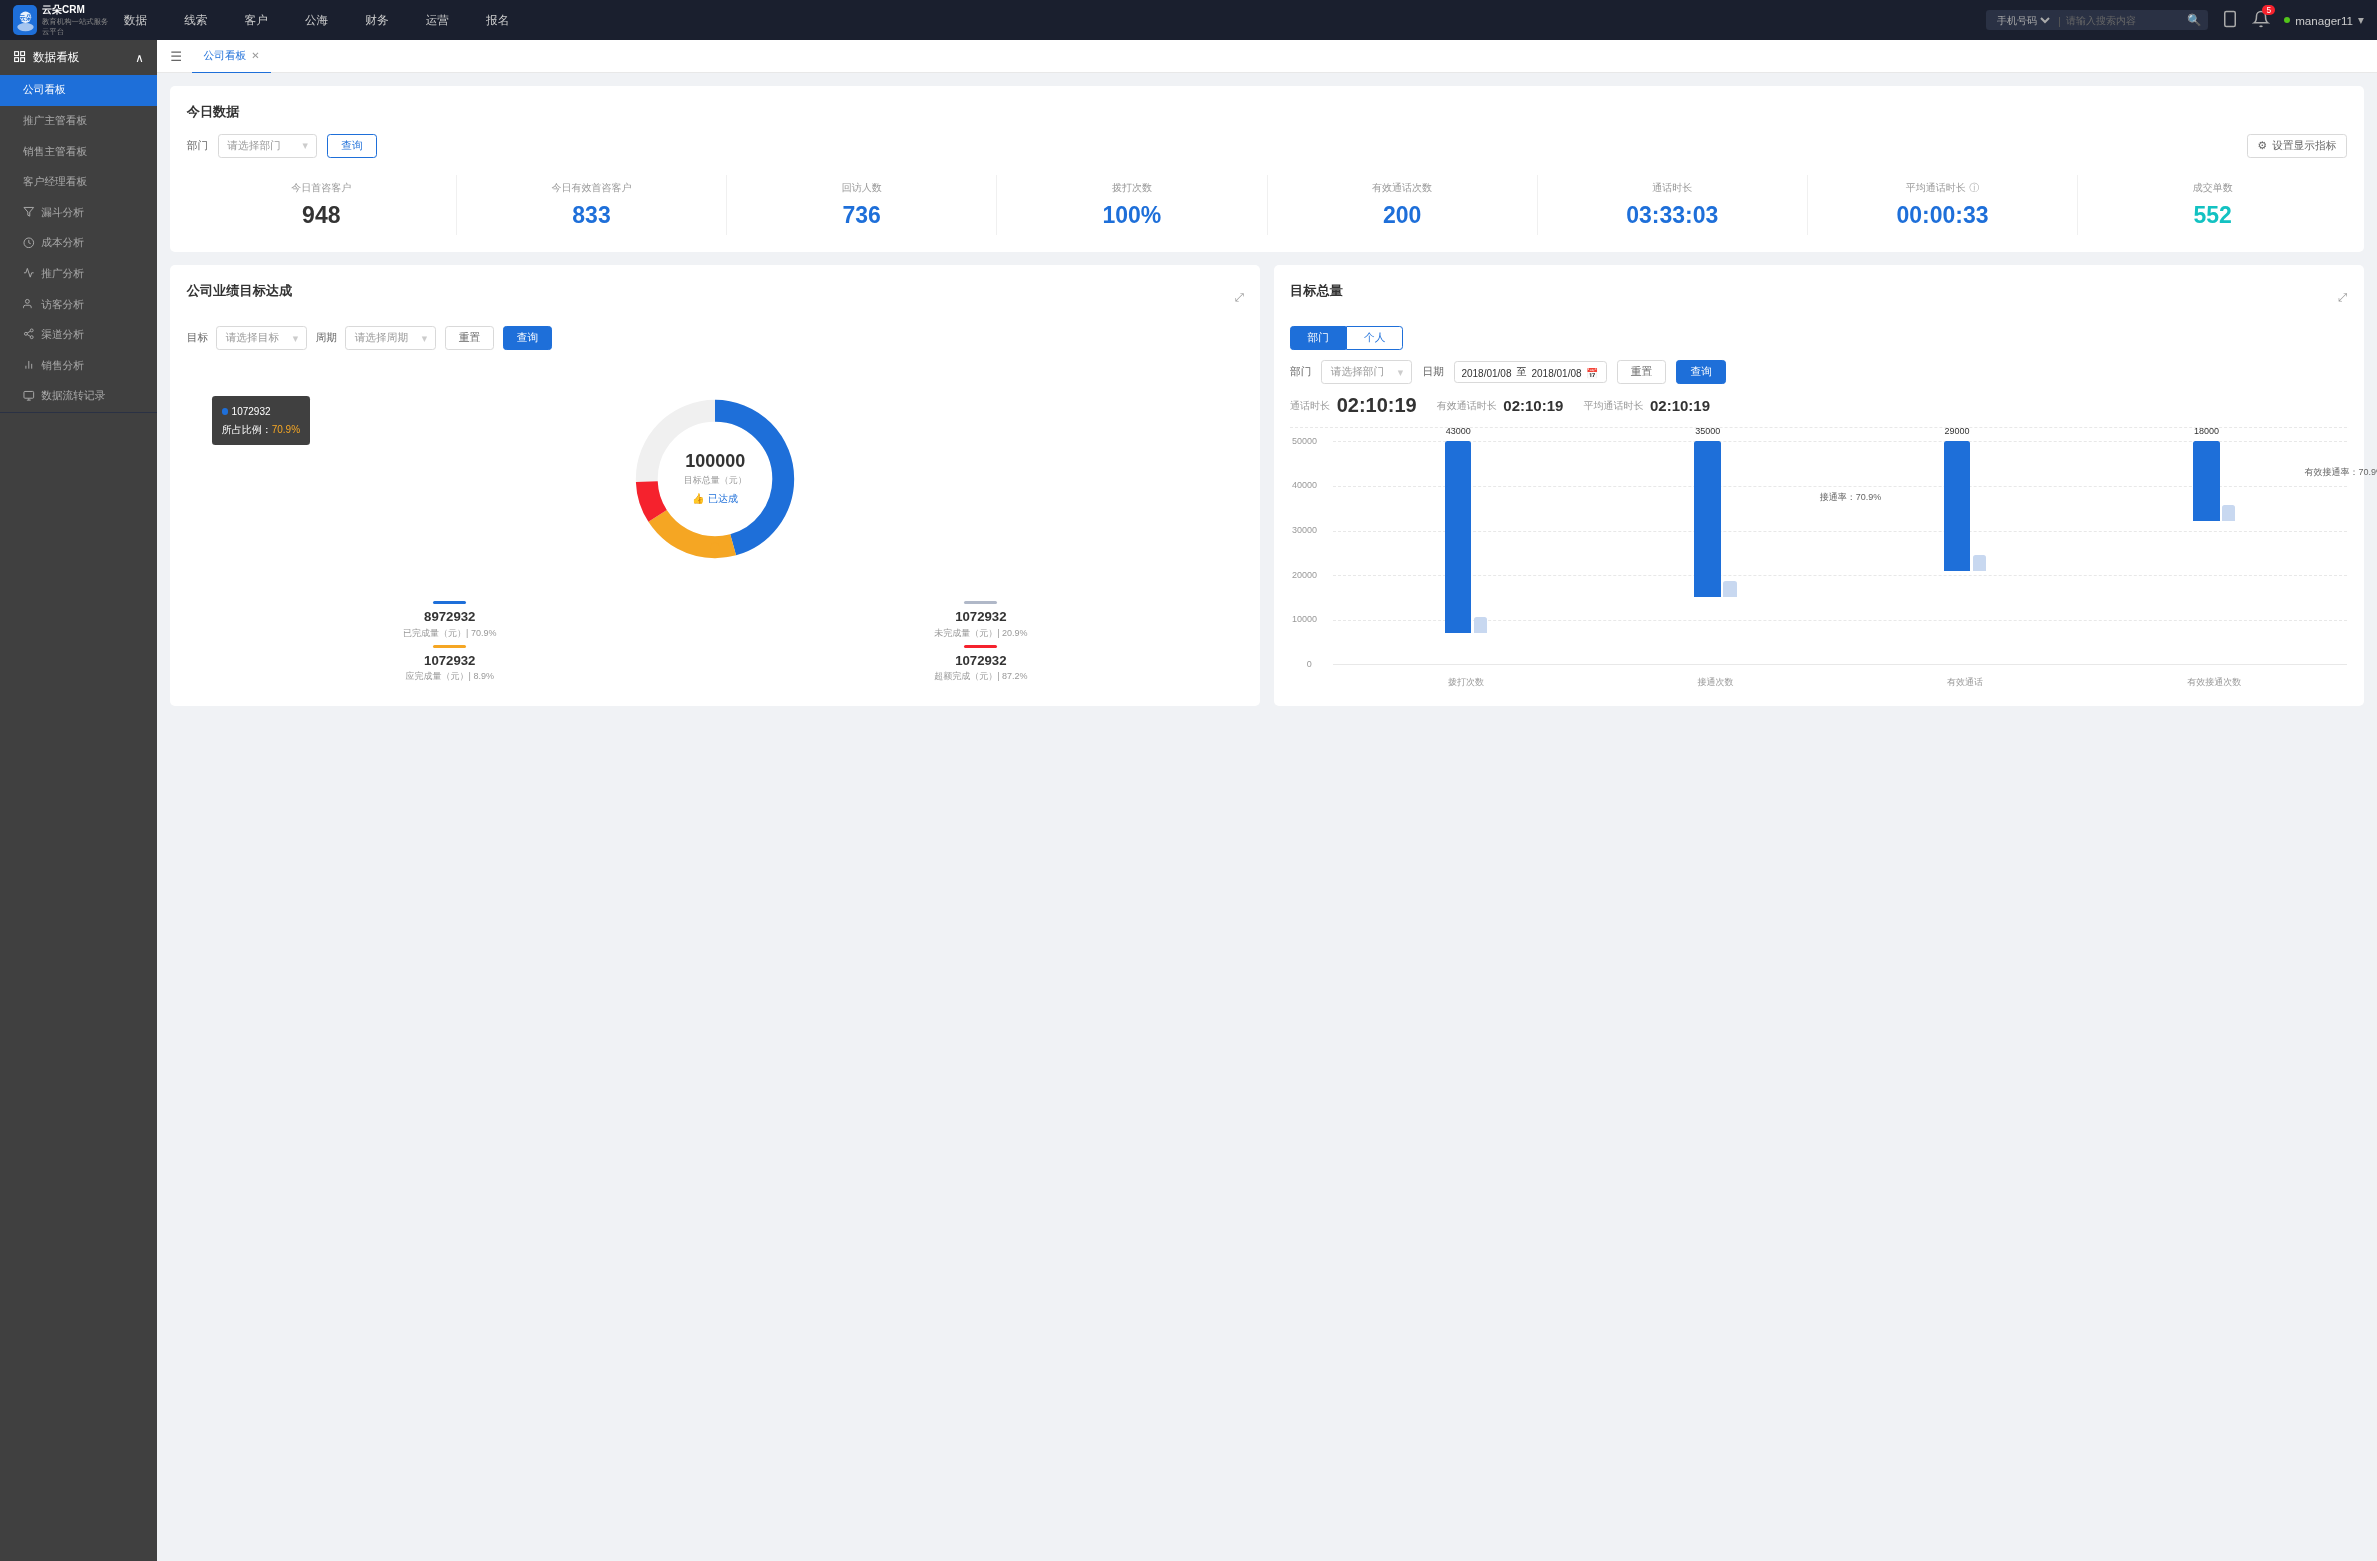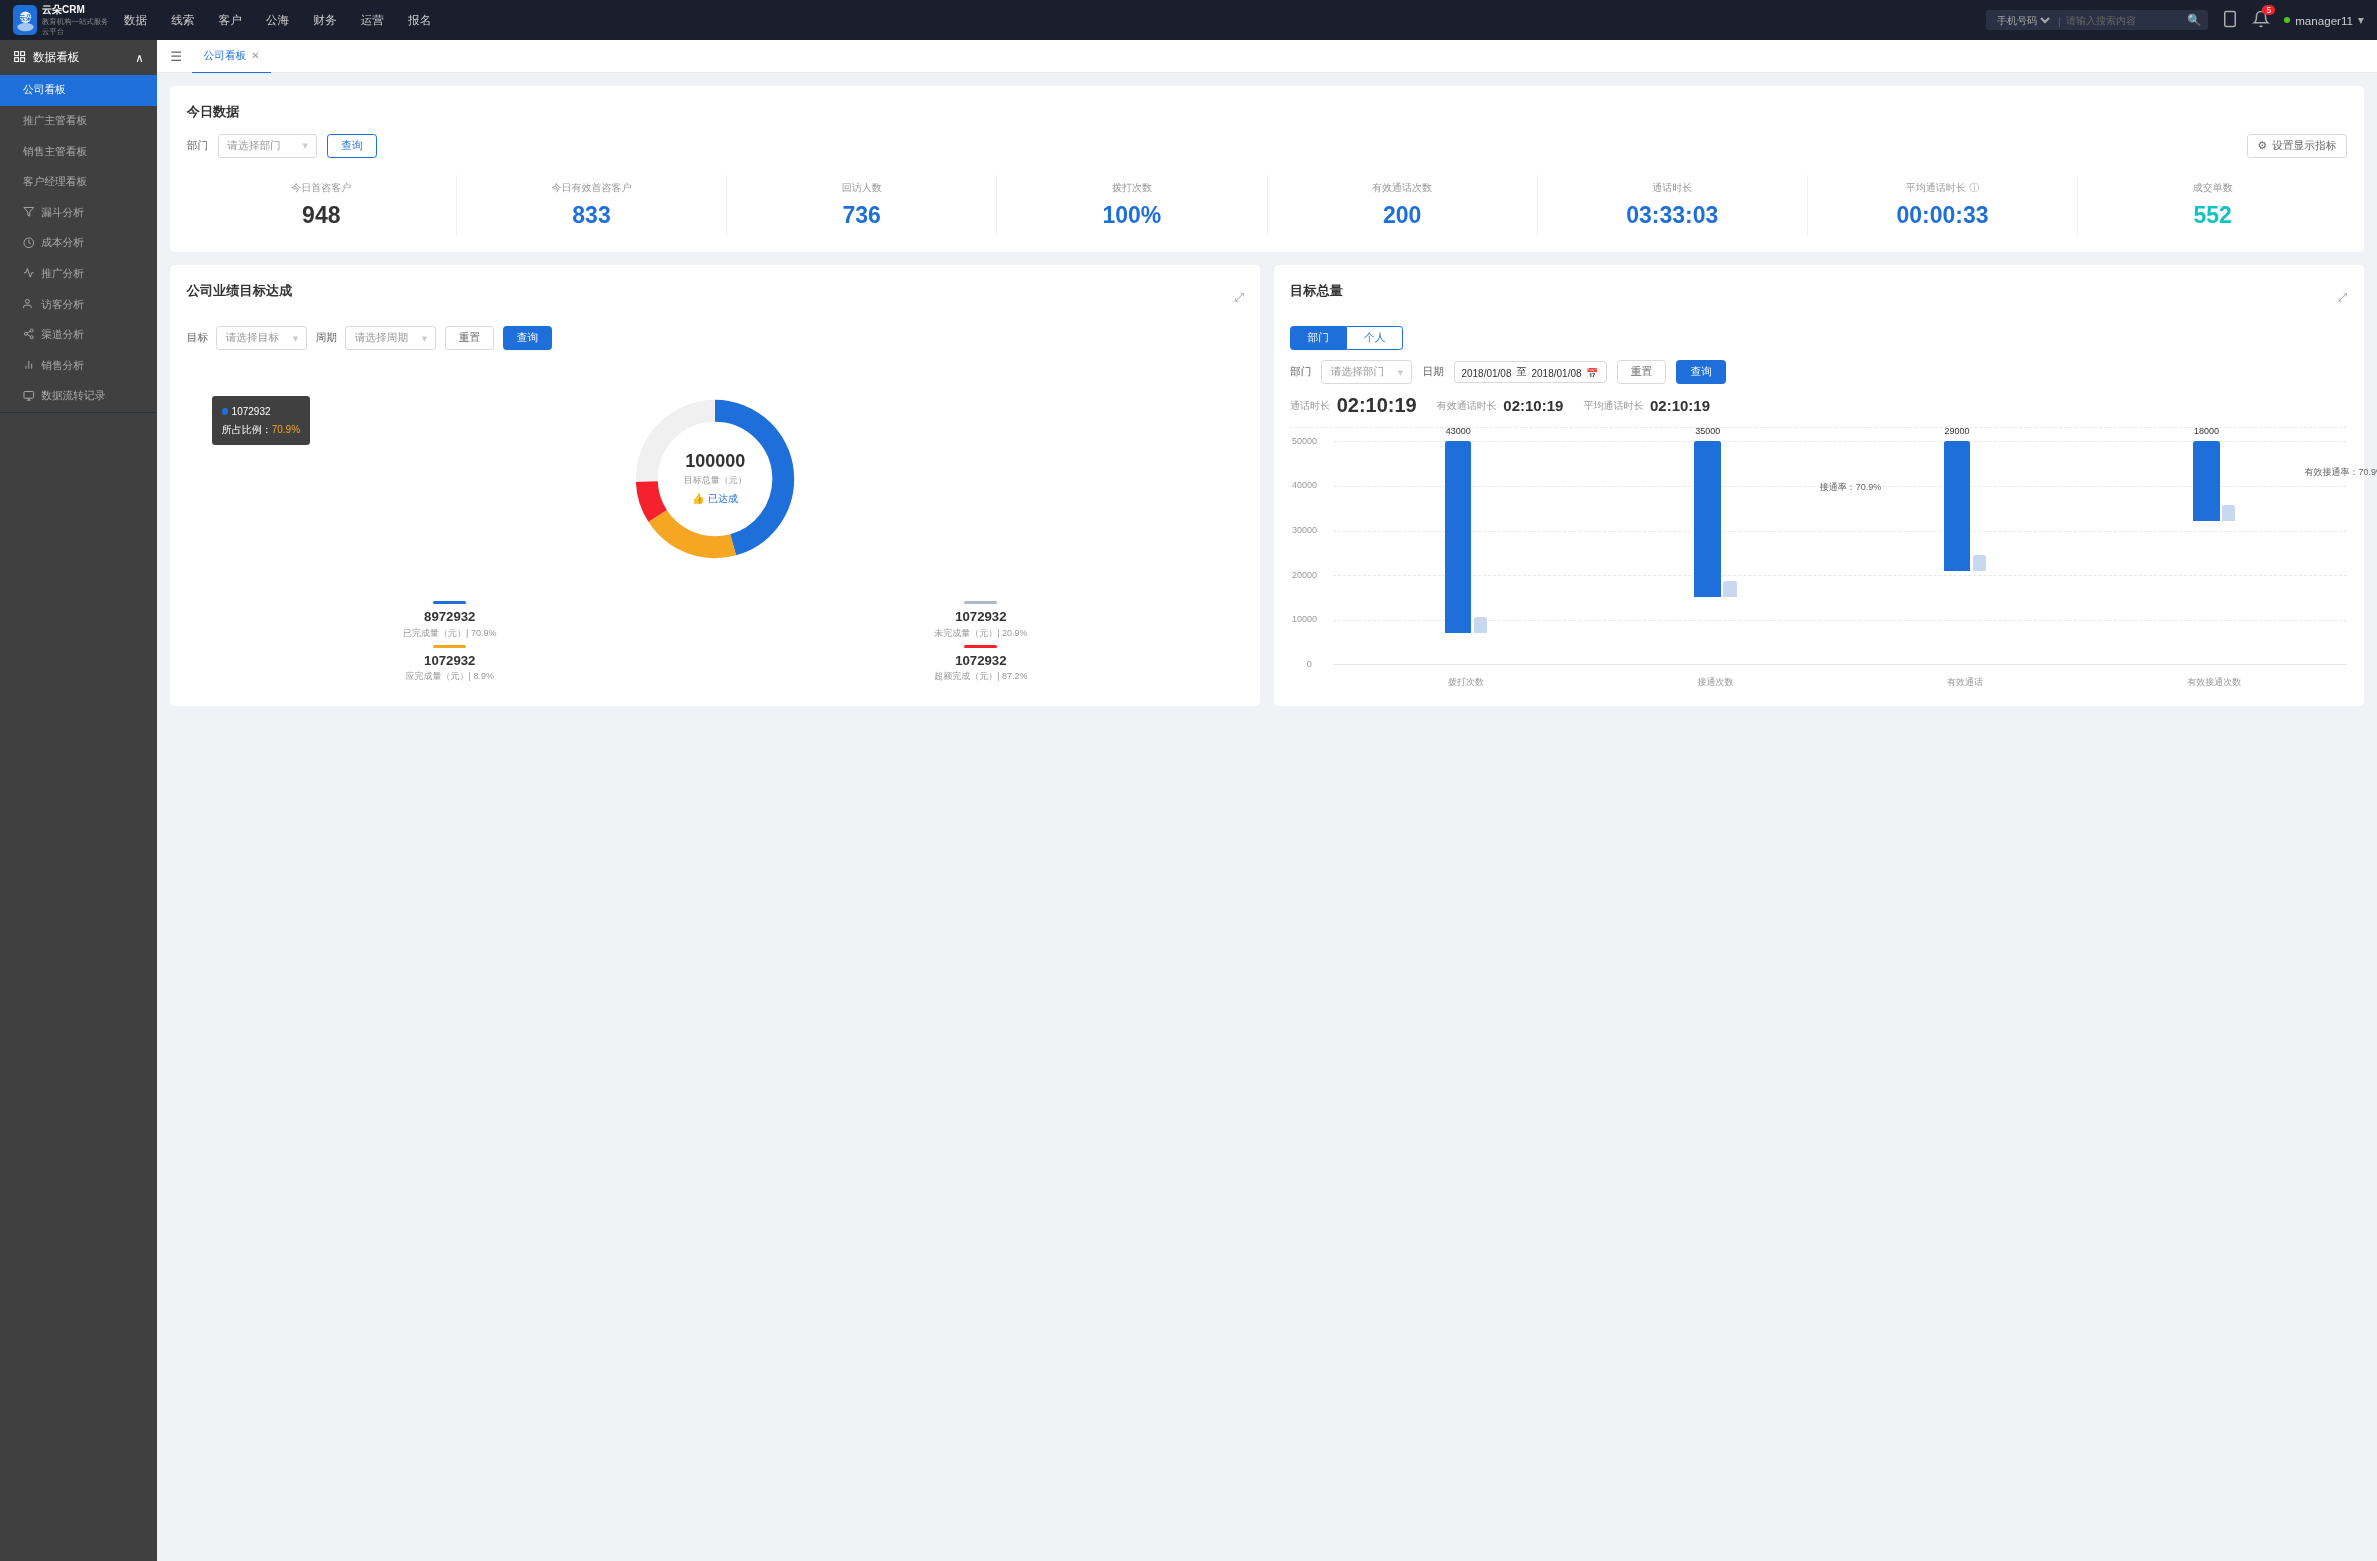--- a/index.html
+++ b/index.html
@@ -29,21 +29,21 @@
     }
     .logo-icon {
       width: 30px; height: 30px;
       background: #1e6fd9;
       border-radius: 5px;
       display: flex; align-items: center; justify-content: center;
       color: white; font-size: 8.3px; font-weight: bold;
     }
     .nav-items {
       display: flex;
-      gap: 1px;
+      gap: 14px;
       flex: 1;
       align-items: flex-start;
     }
     .nav-item {
       color: #ccc;
       padding: 5px 11.6px;
       cursor: pointer;
       font-size: 11.6px;
       border-radius: 3.3px;
     }
@@ -742,21 +742,21 @@
               </div>
 
               <div style="display:flex;flex-direction:column;align-items:center;flex:1;position:relative;">
                 <div style="display:flex;gap:2.5px;align-items:flex-end;">
                   <div style="position:relative;">
                     <div style="width:26.4px;height:156px;background:#1e6fd9;border-radius:2.5px 2.5px 0 0;"></div>
                     <span style="position:absolute;top:-15px;left:50%;transform:translateX(-50%);font-size:9px;color:#333;white-space:nowrap;">35000</span>
                   </div>
                   <div style="width:13.2px;height:16.5px;background:#c8d8f0;border-radius:2.5px 2.5px 0 0;"></div>
                 </div>
-                <span style="position:absolute;right:-41px;top:40px;font-size:9px;color:#666;white-space:nowrap;">接通率：70.9%</span>
+                <span style="position:absolute;right:-41px;top:50px;font-size:9px;color:#666;white-space:nowrap;">接通率：70.9%</span>
               </div>
 
               <div style="display:flex;flex-direction:column;align-items:center;flex:1;">
                 <div style="display:flex;gap:2.5px;align-items:flex-end;">
                   <div style="position:relative;">
                     <div style="width:26.4px;height:130px;background:#1e6fd9;border-radius:2.5px 2.5px 0 0;"></div>
                     <span style="position:absolute;top:-15px;left:50%;transform:translateX(-50%);font-size:9px;color:#333;white-space:nowrap;">29000</span>
                   </div>
                   <div style="width:13.2px;height:16.5px;background:#c8d8f0;border-radius:2.5px 2.5px 0 0;"></div>
                 </div>

